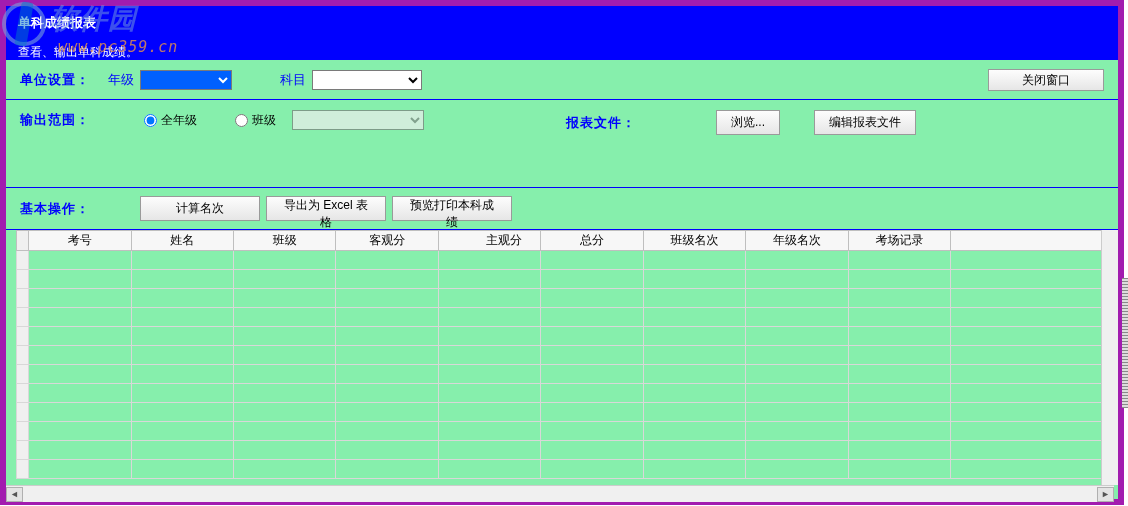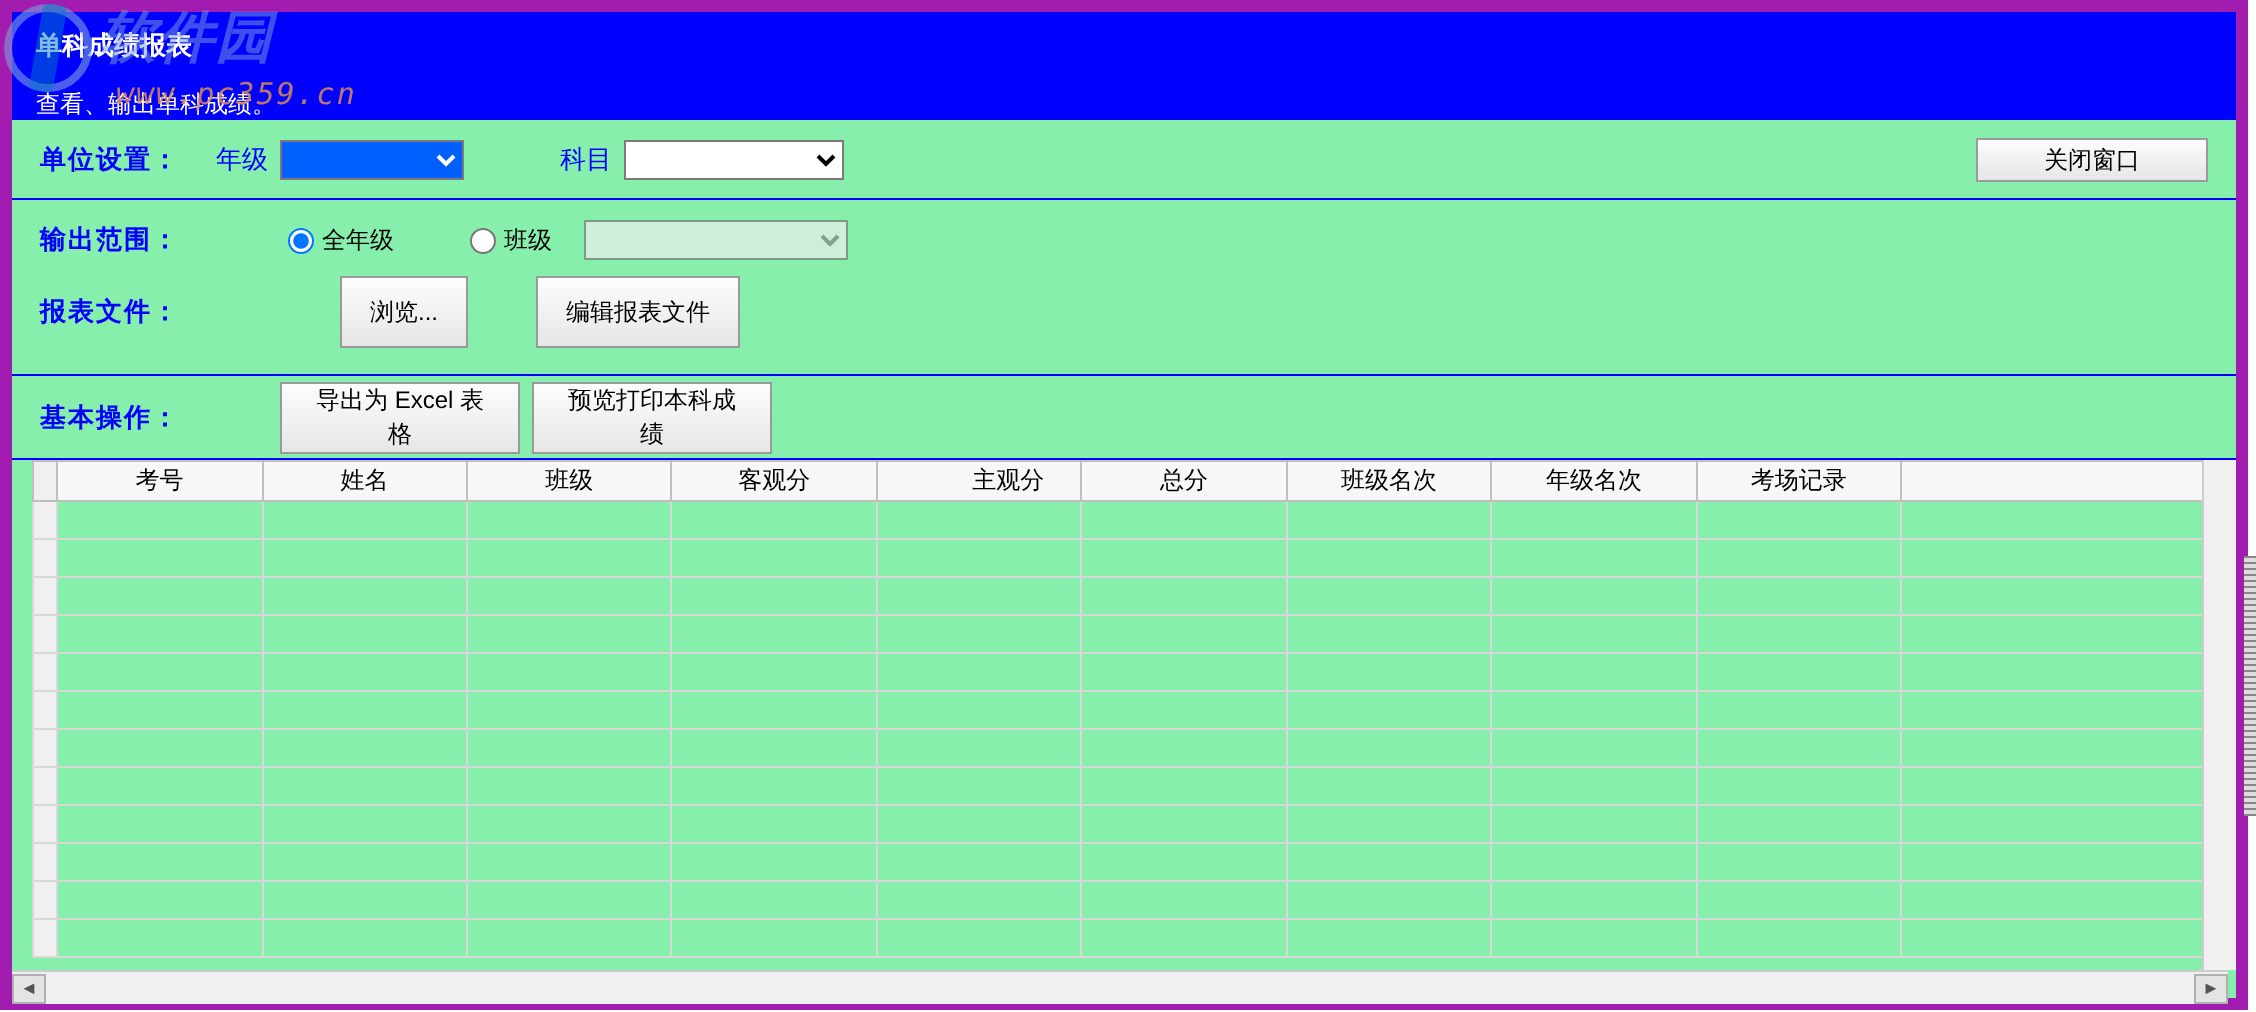--- a/index.html
+++ b/index.html
@@ -69,21 +69,21 @@
     }
     .panel {
       border-bottom: 1px solid #0000ff;
       padding: 7px 14px;
       display: flex;
       align-items: center;
       gap: 6px;
       position: relative;
     }
     .panel.settings { height: 40px; }
-    .panel.range { height: 88px; flex-direction: column; align-items: flex-start; gap: 8px; padding-top: 10px;}
+    .panel.range { height: 88px; flex-direction: row; align-items: flex-start; gap: 8px; padding-top: 10px;}
     .panel.ops { height: 42px; }
     .label {
       color: #0000ff;
       font-weight: bold;
       font-size: 13px;
       width: 82px;
       letter-spacing: 1px;
     }
     .label2 { color: #0000ff; font-size: 13px; }
     select, input[type="text"] {
@@ -95,21 +95,21 @@
     }
     select.grade { width: 92px; background: #0060ff; color:#fff; }
     select.subject { width: 110px; }
     select.class-sel { width: 132px; background: #eee; }
     .row { display: flex; align-items: center; gap: 8px; width: 100%; }
     .radio-wrap { display: inline-flex; align-items: center; gap: 4px; margin-right: 30px; }
     .radio-wrap input { margin: 0; }
     .btn {
       border: 1px solid #9a9a9a;
       background: linear-gradient(#fdfdfd,#e6e6e6);
-      height: 36px;
+      height: 25px;
       padding: 0 14px;
       font-size: 12px;
       cursor: pointer;
       color: #000;
     }
     .btn.wide { width: 120px; }
     .btn.close-win {
       position: absolute;
       right: 14px;
       top: 9px;
@@ -220,20 +220,21 @@
       <span style="width:18px"></span>
       <button class="btn">浏览...</button>
       <span style="width:18px"></span>
       <button class="btn">编辑报表文件</button>
     </div>
   </div>
 
   <div class="panel ops">
     <span class="label">基本操作：</span>
     <span style="width:26px"></span>
+    <button class="btn wide">计算名次</button>
     <button class="btn wide">导出为 Excel 表格</button>
     <button class="btn wide">预览打印本科成绩</button>
   </div>
 
   <div class="table-area">
     <table>
       <thead>
           <tr id="header-row">
             <th style="width: 12px;"></th>
             <th style="width: 102px;">考号</th>

